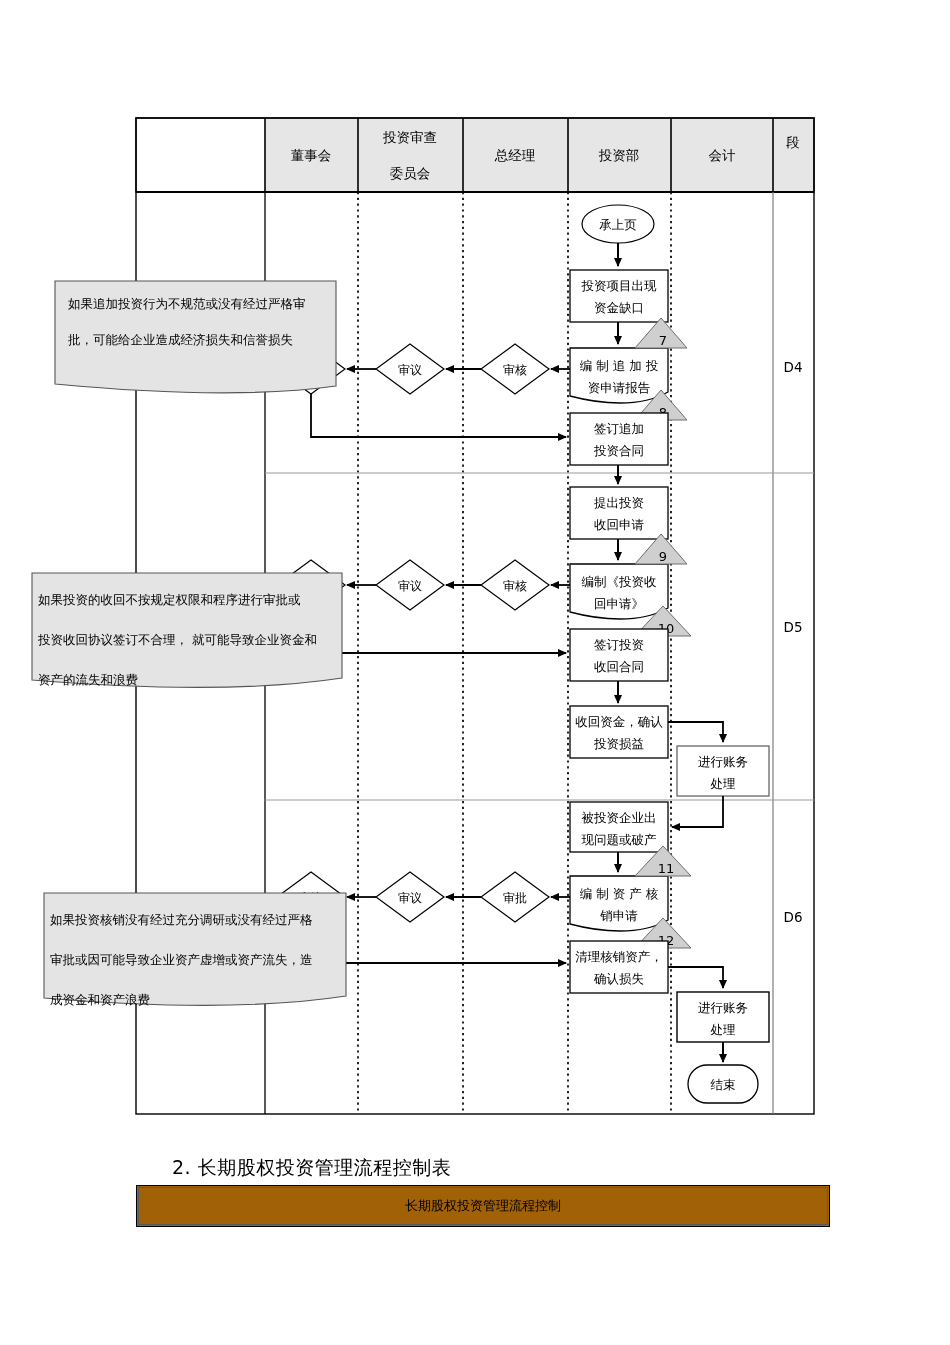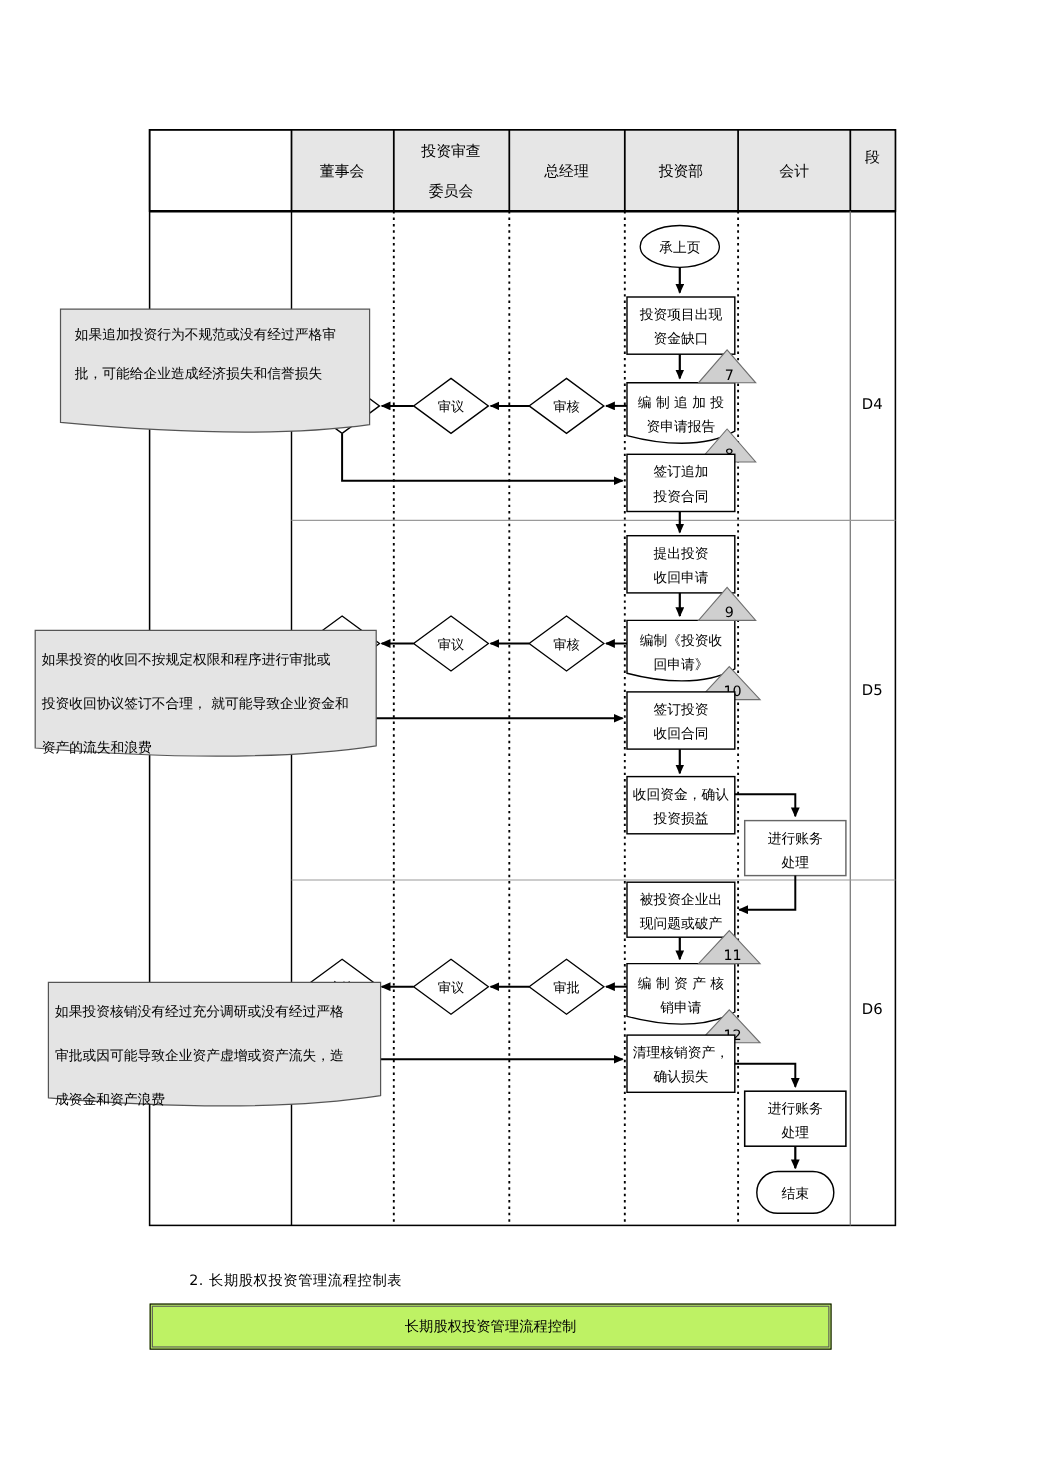--- a/index.html
+++ b/index.html
@@ -4,27 +4,27 @@
 <style>
   html,body{margin:0;padding:0;background:#fff;}
   body{
     width:950px;height:1345px;position:relative;
     font-family:"DejaVu Sans","Liberation Sans",sans-serif;
     color:#000;overflow:hidden;
   }
   #flow{position:absolute;left:0;top:0;width:950px;height:1345px;}
   .cap{
     position:absolute;left:172px;top:1155px;
-    font-size:13px;letter-spacing:.5px;white-space:nowrap;
+    font-size:19px;letter-spacing:.5px;white-space:nowrap;
   }
   .btable{
     position:absolute;left:136px;top:1185px;
-    width:620px;height:42px;
+    width:694px;height:42px;
     border:1.2px solid #000;box-sizing:border-box;
-    background:#bef264;
+    background:#a16207;
   }
   .btable .inner{
     position:absolute;left:1px;top:1px;right:1px;bottom:1px;
     border:1px solid #5a5a5a;box-sizing:border-box;
     display:flex;align-items:center;justify-content:center;
     font-size:13px;
   }
   svg text{font-family:"DejaVu Sans","Liberation Sans",sans-serif;}
 </style>
 </head>

